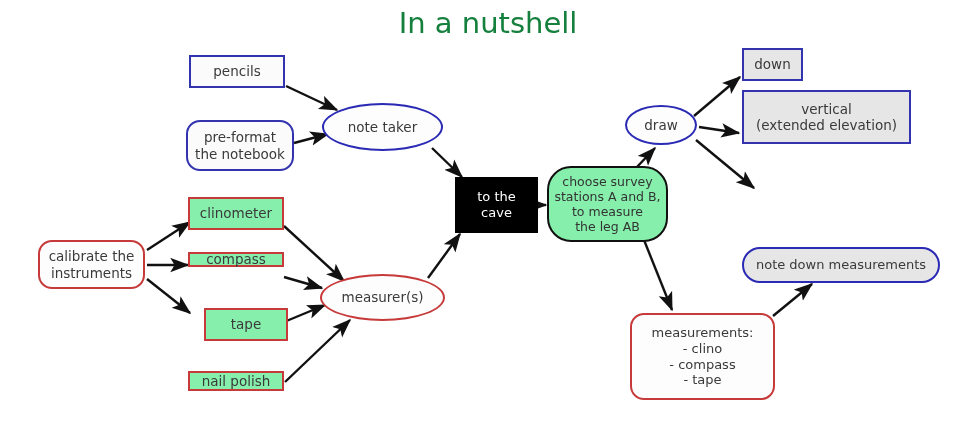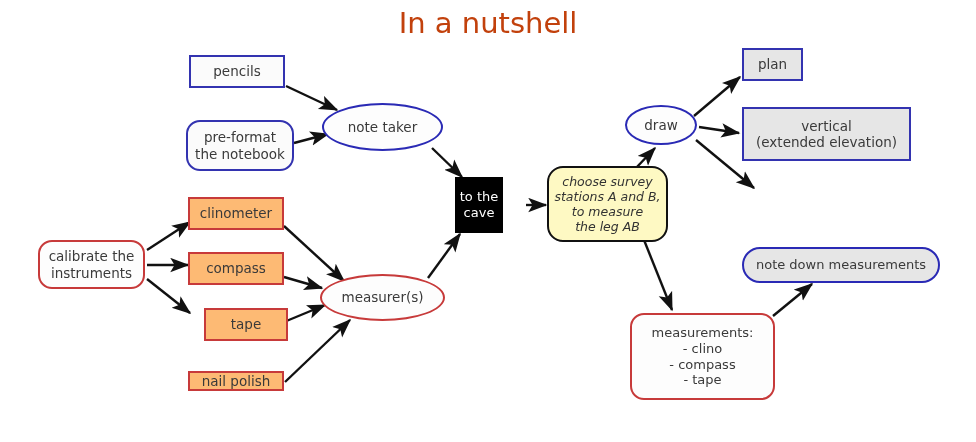--- a/index.html
+++ b/index.html
@@ -16,21 +16,21 @@
     height: 442px;
     background: #ffffff;
     overflow: hidden;
   }
   #title {
     position: absolute;
     left: 0;
     top: 6px;
     width: 976px;
     text-align: center;
-    color: #c2410c;
+    color: #15803d;
     font-size: 29px;
     font-family: "DejaVu Sans", sans-serif;
     letter-spacing: 0px;
   }
   .node {
     position: absolute;
     box-sizing: border-box;
     display: flex;
     align-items: center;
     justify-content: center;
@@ -65,43 +65,42 @@
     border: 2.5px dashed #3333b0;
     background: #e6e6e6;
   }
   .blue-pill {
     border: 2.5px solid #2a2ab5;
     border-radius: 999px;
     background: #e6e6e6;
   }
   .red-rect {
     border: 2.5px solid #c73a3a;
-    background: #fdba74;
+    background: #86efac;
   }
   .red-round {
     border: 2.5px solid #c73a3a;
     border-radius: 14px;
     background: #fdfdfd;
   }
   .red-ellipse {
     border: 2.5px solid #c73a3a;
     border-radius: 50%;
     background: #fdfdfd;
   }
   .black-rect {
     border: 0;
     background: #000000;
     color: #ffffff;
   }
   .black-round {
     border: 2.5px solid #111111;
-    border-radius: 16px;
-    background: #fef9c3;
+    border-radius: 24px;
+    background: #86efac;
     color: #333333;
-    font-style: italic;
   }
   #edges {
     position: absolute;
     left: 0;
     top: 0;
     width: 976px;
     height: 442px;
     z-index: 1;
   }
 </style>
@@ -171,53 +170,53 @@
   </div>
 
   <div class="node red-round" style="left:38px; top:240px; width:107px; height:49px;">
     <span class="ml">calibrate the<br>instruments</span>
   </div>
 
   <div class="node red-rect" style="left:188px; top:197px; width:96px; height:33px;">
     <span>clinometer</span>
   </div>
 
-  <div class="node red-rect" style="left:188px; top:252px; width:96px; height:33px;align-items:center;">
+  <div class="node red-rect" style="left:188px; top:252px; width:96px; height:15px;align-items:center;">
     <span>compass</span>
   </div>
 
   <div class="node red-rect" style="left:204px; top:308px; width:84px; height:33px;">
     <span>tape</span>
   </div>
 
   <div class="node red-rect" style="left:188px; top:371px; width:96px; height:20px;">
     <span>nail polish</span>
   </div>
 
   <div class="node red-ellipse" style="left:320px; top:274px; width:125px; height:47px;">
     <span>measurer(s)</span>
   </div>
 
-  <div class="node black-rect" style="left:455px; top:177px; width:48px; height:56px; font-size:13px;">
+  <div class="node black-rect" style="left:455px; top:177px; width:83px; height:56px; font-size:13px;">
     <span class="ml">to the<br>cave</span>
   </div>
 
   <div class="node black-round" style="left:547px; top:166px; width:121px; height:76px; font-size:12.5px;">
     <span class="ml">choose survey<br>stations A and B,<br>to measure<br>the leg AB</span>
   </div>
 
   <div class="node blue-ellipse" style="left:625px; top:105px; width:72px; height:40px;">
     <span>draw</span>
   </div>
 
   <div class="node blue-fill-rect" style="left:742px; top:48px; width:61px; height:33px;">
-    <span>plan</span>
-  </div>
-
-  <div class="node blue-fill-rect" style="left:742px; top:107px; width:169px; height:54px;align-items:center;">
+    <span>down</span>
+  </div>
+
+  <div class="node blue-fill-rect" style="left:742px; top:90px; width:169px; height:54px;align-items:center;">
     <span class="ml">vertical<br>(extended elevation)</span>
   </div>
 
 
   <div class="node red-round" style="left:630px; top:313px; width:145px; height:87px; font-size:13px;">
     <span class="ml">measurements:<br>- clino<br>- compass<br>- tape</span>
   </div>
 
   <div class="node blue-pill" style="left:742px; top:247px; width:198px; height:36px; font-size:13px;">
     <span>note down measurements</span>

